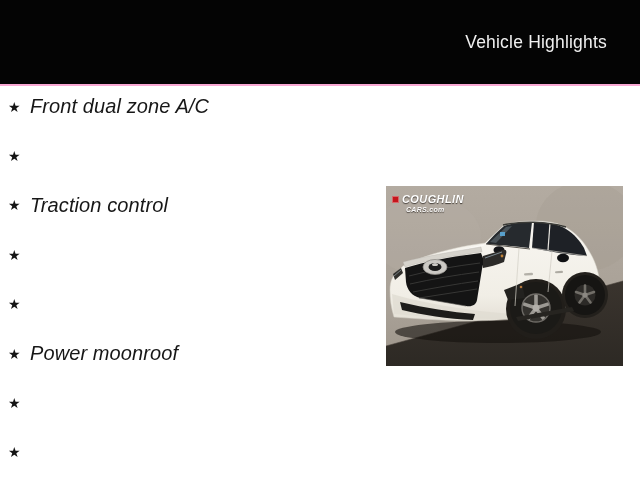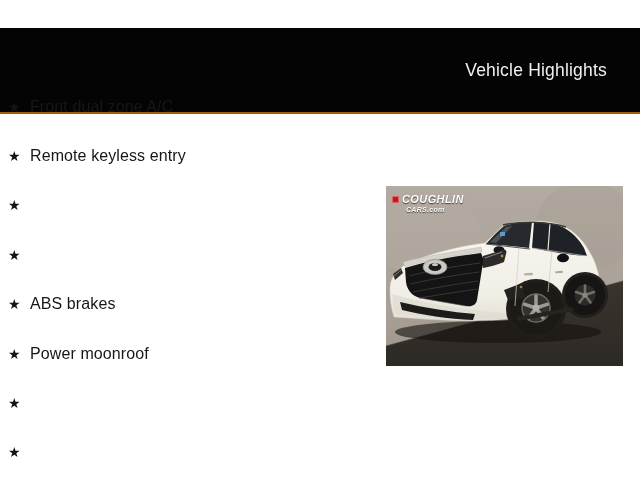--- a/index.html
+++ b/index.html
@@ -4,41 +4,40 @@
 <style>
   html,body{margin:0;padding:0;}
   body{
     width:640px;height:480px;position:relative;overflow:hidden;
     background:#ffffff;
     font-family:"Liberation Sans","DejaVu Sans",sans-serif;
   }
   
   .header{
     position:absolute;top:0;left:0;width:640px;height:86px;
-    background:#040404;border-bottom:2px solid #a16207;box-sizing:border-box;
+    background:#040404;border-bottom:2px solid #f9a8d4;box-sizing:border-box;
     display:flex;align-items:center;justify-content:flex-end;
     padding-right:33px;
-    margin-top:28px;
   }
   .header-title{
     color:#f0f0f0;font-size:17.5px;letter-spacing:.2px;font-weight:400;
   }
   
   .features{
     position:absolute;top:82px;left:0;width:380px;
   }
   .feature-row{
     height:49.4px;display:flex;align-items:center;padding-left:8px;
   }
   .star{
     width:22px;flex:0 0 22px;font-size:14px;line-height:1;color:#141414;
     text-align:left;
   }
   .feature-label{
-    font-size:16px;color:#171717;letter-spacing:.1px;white-space:nowrap;
+    font-size:20px;color:#171717;letter-spacing:.1px;white-space:nowrap;font-style:italic;
   }
   
   .photo{
     position:absolute;left:386px;top:186px;width:237px;height:180px;
     overflow:hidden;
   }
   .photo svg{display:block;width:237px;height:180px;}
   .watermark{
     position:absolute;top:8px;left:6px;color:#ffffff;
     font-style:italic;font-weight:bold;line-height:1;
@@ -60,31 +59,30 @@
   <span class="header-title">Vehicle Highlights</span>
 </div>
 
 <div class="features">
   <div class="feature-row">
     <span class="star">★</span>
     <span class="feature-label">Front dual zone A/C</span>
   </div>
   <div class="feature-row">
     <span class="star">★</span>
-    <span class="feature-label">Remote keyless entry</span>
-  </div>
-  <div class="feature-row">
-    <span class="star">★</span>
-  </div>
-  <div class="feature-row">
-    <span class="star">★</span>
-  </div>
-  <div class="feature-row">
-    <span class="star">★</span>
-    <span class="feature-label">ABS brakes</span>
+  </div>
+  <div class="feature-row">
+    <span class="star">★</span>
+    <span class="feature-label">Traction control</span>
+  </div>
+  <div class="feature-row">
+    <span class="star">★</span>
+  </div>
+  <div class="feature-row">
+    <span class="star">★</span>
   </div>
   <div class="feature-row">
     <span class="star">★</span>
     <span class="feature-label">Power moonroof</span>
   </div>
   <div class="feature-row">
     <span class="star">★</span>
   </div>
   <div class="feature-row">
     <span class="star">★</span>

